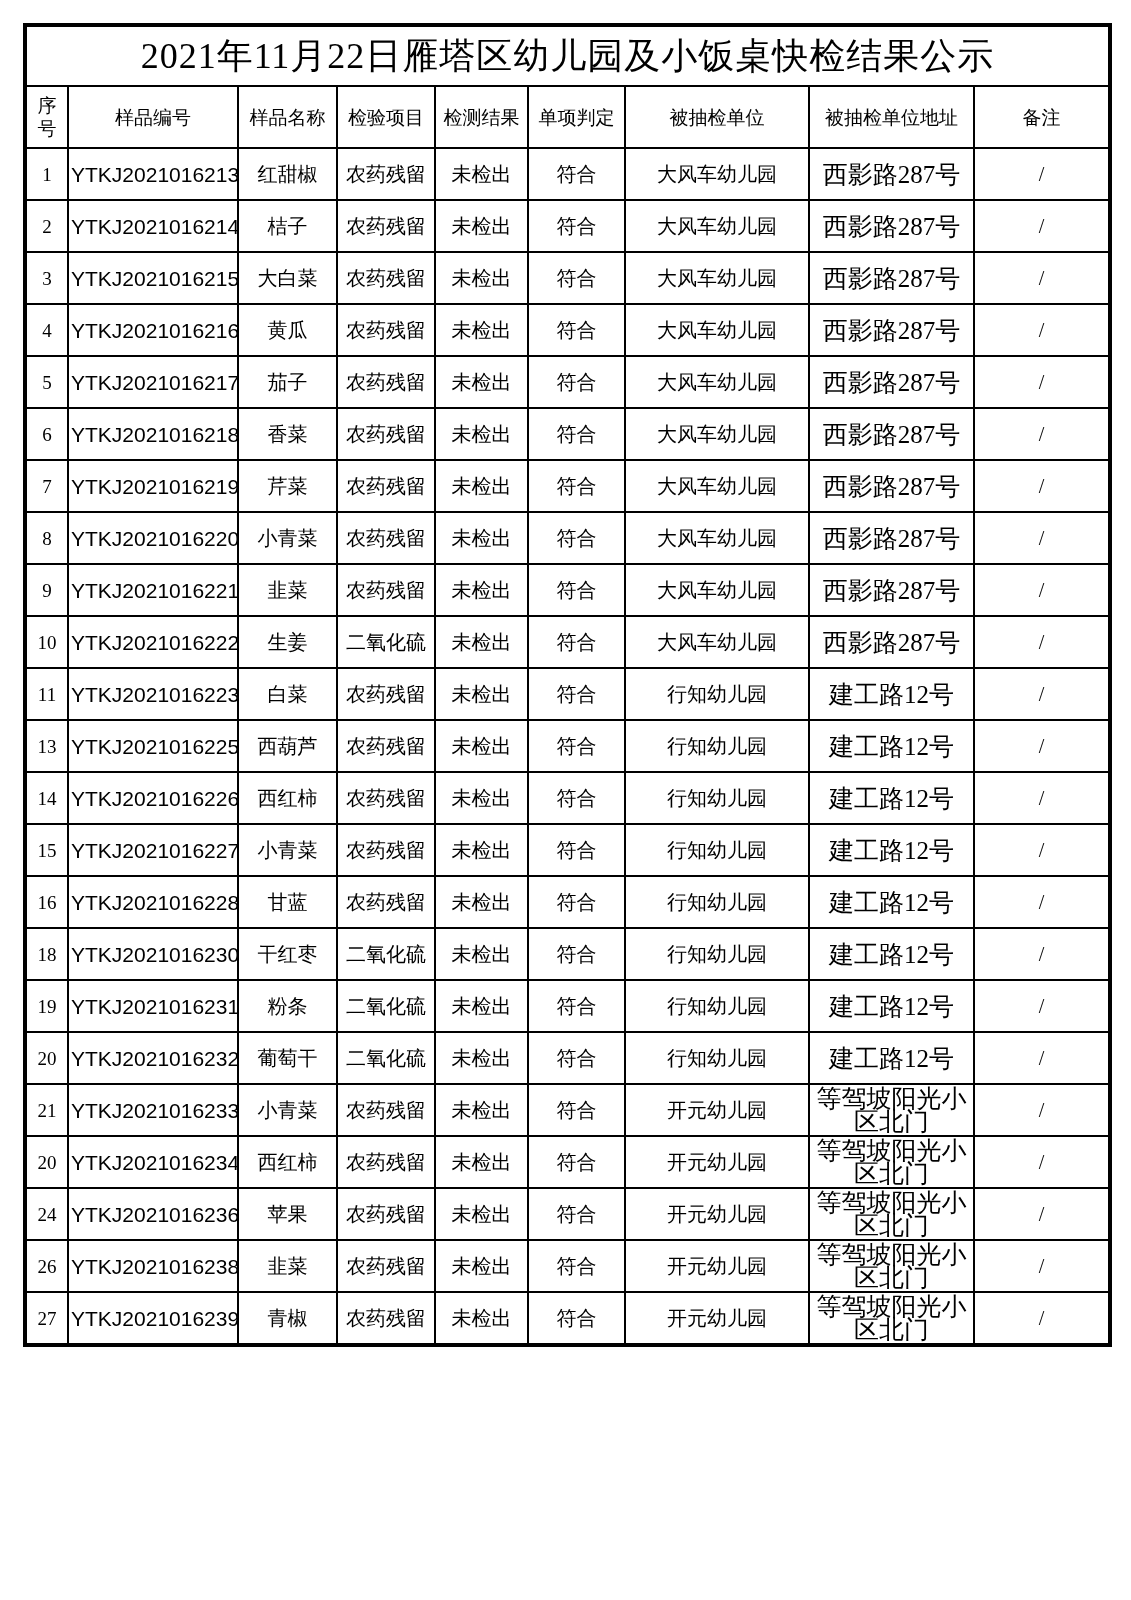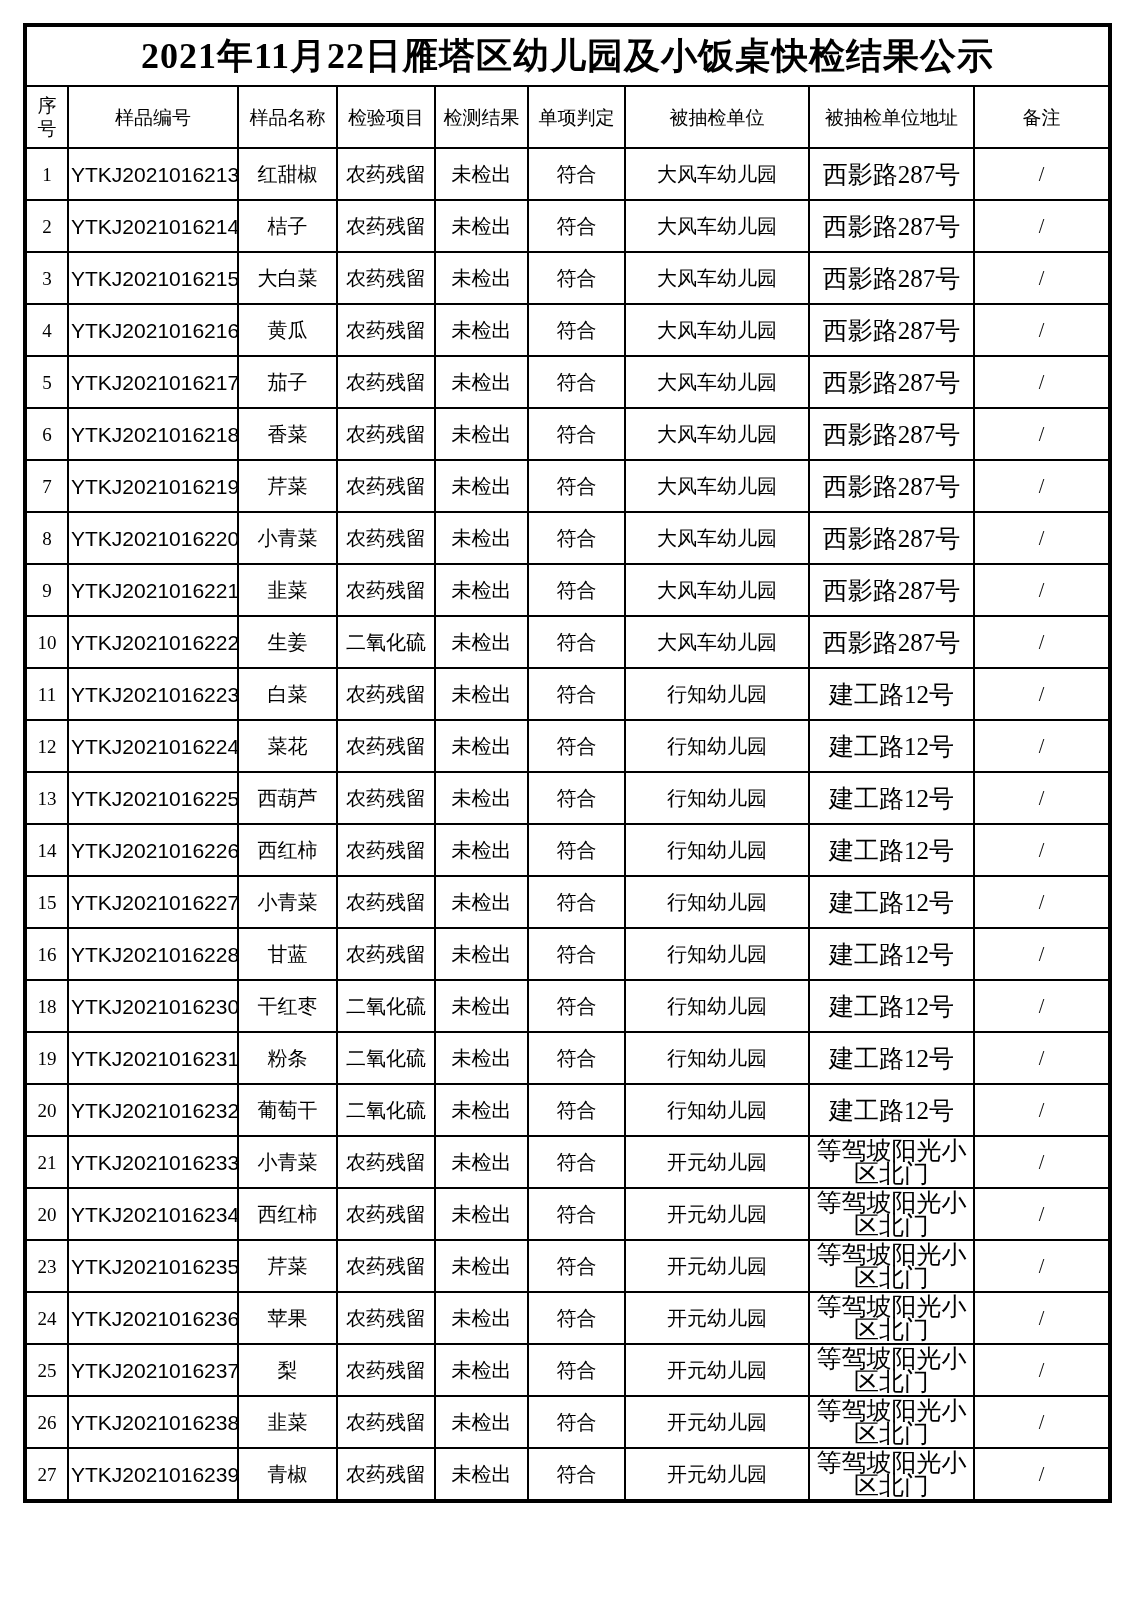--- a/index.html
+++ b/index.html
@@ -36,21 +36,21 @@
     text-align: center;
     vertical-align: middle;
     padding: 0 2px;
     overflow: hidden;
     color: #000000;
     background: #ffffff;
   }
   tr.title-row th.title-cell {
     height: 58px;
     font-size: 36px;
-    font-weight: bold;
+    font-weight: normal;
     letter-spacing: 1px;
     padding: 0;
   }
   tr.header-row th {
     height: 60px;
     font-size: 19px;
     font-weight: normal;
     line-height: 23px;
   }
   tbody td {
@@ -221,31 +221,20 @@
           <td class="col-sample-id">YTKJ2021016223</td>
           <td class="col-sample-name">白菜</td>
           <td class="col-test-item">农药残留</td>
           <td class="col-test-result">未检出</td>
           <td class="col-judgment">符合</td>
           <td class="col-sampled-unit">行知幼儿园</td>
           <td class="col-sampled-unit-address">建工路12号</td>
           <td class="col-remark">/</td>
         </tr>
         <tr>
-          <td class="col-index">12</td>
-          <td class="col-sample-id">YTKJ2021016224</td>
-          <td class="col-sample-name">菜花</td>
-          <td class="col-test-item">农药残留</td>
-          <td class="col-test-result">未检出</td>
-          <td class="col-judgment">符合</td>
-          <td class="col-sampled-unit">行知幼儿园</td>
-          <td class="col-sampled-unit-address">建工路12号</td>
-          <td class="col-remark">/</td>
-        </tr>
-        <tr>
           <td class="col-index">13</td>
           <td class="col-sample-id">YTKJ2021016225</td>
           <td class="col-sample-name">西葫芦</td>
           <td class="col-test-item">农药残留</td>
           <td class="col-test-result">未检出</td>
           <td class="col-judgment">符合</td>
           <td class="col-sampled-unit">行知幼儿园</td>
           <td class="col-sampled-unit-address">建工路12号</td>
           <td class="col-remark">/</td>
         </tr>
@@ -331,45 +320,23 @@
           <td class="col-sample-id">YTKJ2021016234</td>
           <td class="col-sample-name">西红柿</td>
           <td class="col-test-item">农药残留</td>
           <td class="col-test-result">未检出</td>
           <td class="col-judgment">符合</td>
           <td class="col-sampled-unit">开元幼儿园</td>
           <td class="col-sampled-unit-address">等驾坡阳光小区北门</td>
           <td class="col-remark">/</td>
         </tr>
         <tr>
-          <td class="col-index">23</td>
-          <td class="col-sample-id">YTKJ2021016235</td>
-          <td class="col-sample-name">芹菜</td>
-          <td class="col-test-item">农药残留</td>
-          <td class="col-test-result">未检出</td>
-          <td class="col-judgment">符合</td>
-          <td class="col-sampled-unit">开元幼儿园</td>
-          <td class="col-sampled-unit-address">等驾坡阳光小区北门</td>
-          <td class="col-remark">/</td>
-        </tr>
-        <tr>
           <td class="col-index">24</td>
           <td class="col-sample-id">YTKJ2021016236</td>
           <td class="col-sample-name">苹果</td>
-          <td class="col-test-item">农药残留</td>
-          <td class="col-test-result">未检出</td>
-          <td class="col-judgment">符合</td>
-          <td class="col-sampled-unit">开元幼儿园</td>
-          <td class="col-sampled-unit-address">等驾坡阳光小区北门</td>
-          <td class="col-remark">/</td>
-        </tr>
-        <tr>
-          <td class="col-index">25</td>
-          <td class="col-sample-id">YTKJ2021016237</td>
-          <td class="col-sample-name">梨</td>
           <td class="col-test-item">农药残留</td>
           <td class="col-test-result">未检出</td>
           <td class="col-judgment">符合</td>
           <td class="col-sampled-unit">开元幼儿园</td>
           <td class="col-sampled-unit-address">等驾坡阳光小区北门</td>
           <td class="col-remark">/</td>
         </tr>
         <tr>
           <td class="col-index">26</td>
           <td class="col-sample-id">YTKJ2021016238</td>

